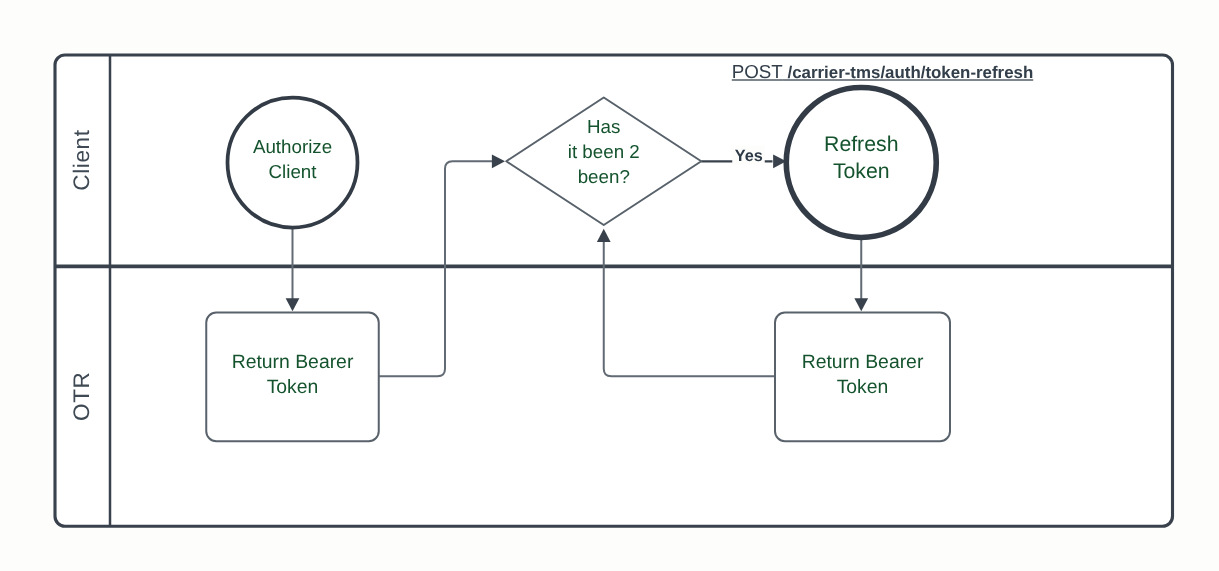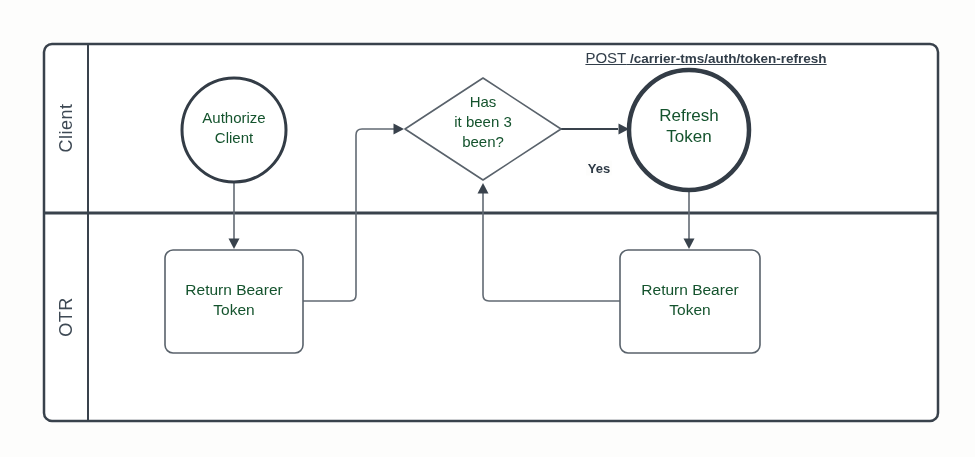--- a/index.html
+++ b/index.html
@@ -69,34 +69,34 @@
 
   <div class="txt api-label" style="left:706px;top:58px;text-decoration:underline;"><span>POST</span><span class="path-small"> /carrier-tms/auth/token-refresh</span></div>
 
   <div class="txt node-text" style="left:234px;top:128px;">
     <div>Authorize</div>
     <div>Client</div>
   </div>
 
   <div class="txt node-text" style="left:483px;top:122px;">
     <div>Has</div>
-    <div>it been 3</div>
+    <div>it been 2</div>
     <div>been?</div>
   </div>
 
   <div class="txt node-text circle2-text" style="left:689px;top:126px;">
     <div>Refresh</div>
     <div>Token</div>
   </div>
 
   <div class="txt node-text rect-text" style="left:234px;top:300px;">
     <div>Return Bearer</div>
     <div>Token</div>
   </div>
 
   <div class="txt node-text rect-text" style="left:690px;top:300px;">
     <div>Return Bearer</div>
     <div>Token</div>
   </div>
 
-  <div class="txt yes-label" style="left:599px;top:124px;margin-top:44px;">Yes</div>
+  <div class="txt yes-label" style="left:599px;top:124px;">Yes</div>
 
 </div>
 
 </body></html>

